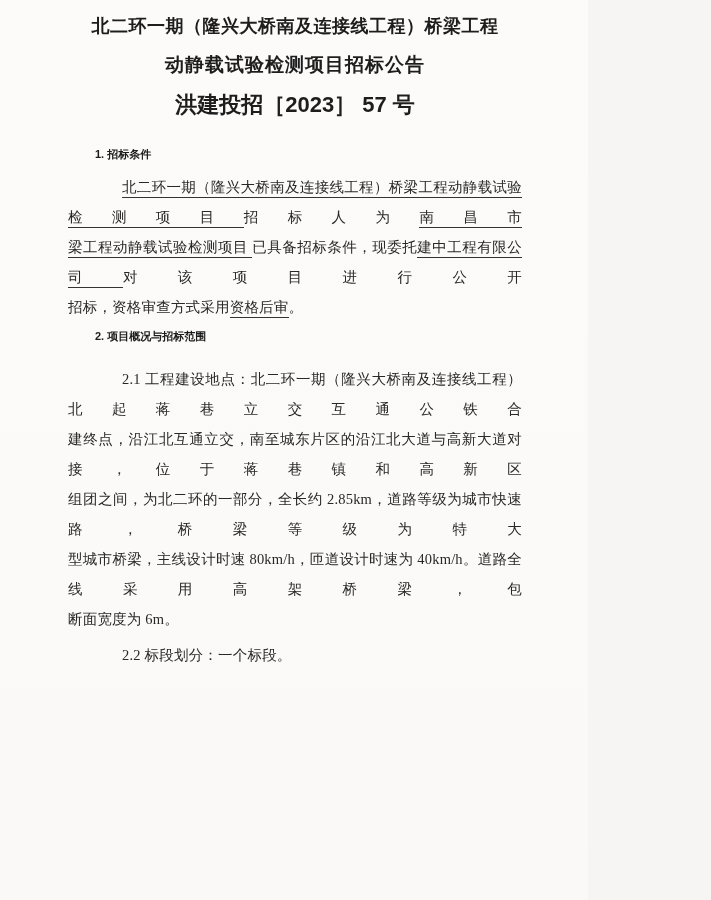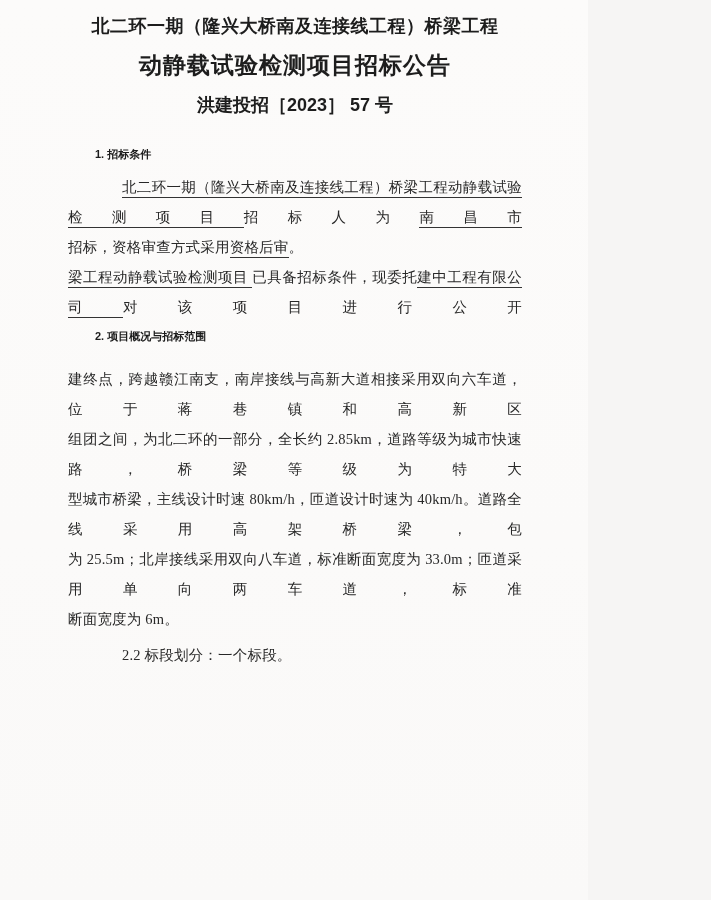--- a/index.html
+++ b/index.html
@@ -17,22 +17,22 @@
     box-sizing:border-box;
     padding:14px 66px 0 68px;
     color:#262626;
   }
   .t1,.t2,.t3{
     font-family:"Liberation Sans","DejaVu Sans",sans-serif;
     font-weight:bold;text-align:center;color:#1d1d1d;
     line-height:24px;
   }
   .t1{font-size:18px;letter-spacing:.5px;margin:0 0 15px;}
-  .t2{font-size:23px;letter-spacing:1px;margin:0 0 13px;}
-  .t3{font-size:18px;margin:16px 0 25px;}
+  .t2{font-size:19px;letter-spacing:1px;margin:0 0 13px;}
+  .t3{font-size:22px;margin:16px 0 25px;}
   .h{
     font-family:"Liberation Sans","DejaVu Sans",sans-serif;
     font-weight:bold;font-size:11px;color:#1c1c1c;
     line-height:24px;padding-left:27px;margin:2px 0 6px;
   }
   .h.second{margin-bottom:16px;}
   .line{
     font-size:14.5px;line-height:30px;color:#282828;
     letter-spacing:.2px;
   }
@@ -51,33 +51,33 @@
 
   <div class="t1">北二环一期（隆兴大桥南及连接线工程）桥梁工程</div>
   <div class="t2">动静载试验检测项目招标公告</div>
   <div class="t3">洪建投招［2023］ 57 号</div>
 
   <div class="h">1. 招标条件</div>
 
   <div class="line fill ind">
     <span class="u">北二环一期（隆兴大桥南及连接线工程）桥梁工程动静载试验检测项目</span><span>招标人为</span><span class="u">南昌市</span>
   </div>
+  <div class="line fill">
+    <span class="u">梁工程动静载试验检测项目&nbsp;</span><span>已具备招标条件，现委托</span><span class="u">建中工程有限公司</span><span>对该项目进行公开</span>
+  </div>
   <div class="line">
     <span>招标，资格审查方式采用</span><span class="u">资格后审</span><span>。</span>
-  </div>
-  <div class="line fill">
-    <span class="u">梁工程动静载试验检测项目&nbsp;</span><span>已具备招标条件，现委托</span><span class="u">建中工程有限公司</span><span>对该项目进行公开</span>
   </div>
 
   <div class="h second">2. 项目概况与招标范围</div>
 
-  <div class="line fill">建终点，跨越赣江南支，南岸接线与高新大道相接采用双向六车道，位于蒋巷镇和高新区</div>
+  <div class="line fill ind">2.1 工程建设地点：北二环一期（隆兴大桥南及连接线工程）北起蒋巷立交互通公铁合</div>
+  <div class="line fill">建终点，沿江北互通立交，南至城东片区的沿江北大道与高新大道对接，位于蒋巷镇和高新区</div>
   <div class="line fill">组团之间，为北二环的一部分，全长约 2.85km，道路等级为城市快速路，桥梁等级为特大</div>
   <div class="line fill">型城市桥梁，主线设计时速 80km/h，匝道设计时速为 40km/h。道路全线采用高架桥梁，包</div>
-  <div class="line fill">为 25.5m；北岸接线采用双向八车道，标准断面宽度为 33.0m；匝道采用单向两车道，标准</div>
   <div class="line">断面宽度为 6m。</div>
 
   <div class="line ind gap6">2.2 标段划分：一个标段。</div>
 
   <svg class="seal seal1" width="184" height="184" viewBox="0 0 184 184">
     <defs>
       <path id="s1-ring" d="M 92,92 m -67,0 a 67,67 0 1,1 134,0 a 67,67 0 1,1 -134,0"></path>
       <path id="s1-code" d="M 92,92 m -52,0 a 52,52 0 1,0 104,0 a 52,52 0 1,0 -104,0"></path>
     </defs>
     <g transform="rotate(-45 92 92)">

